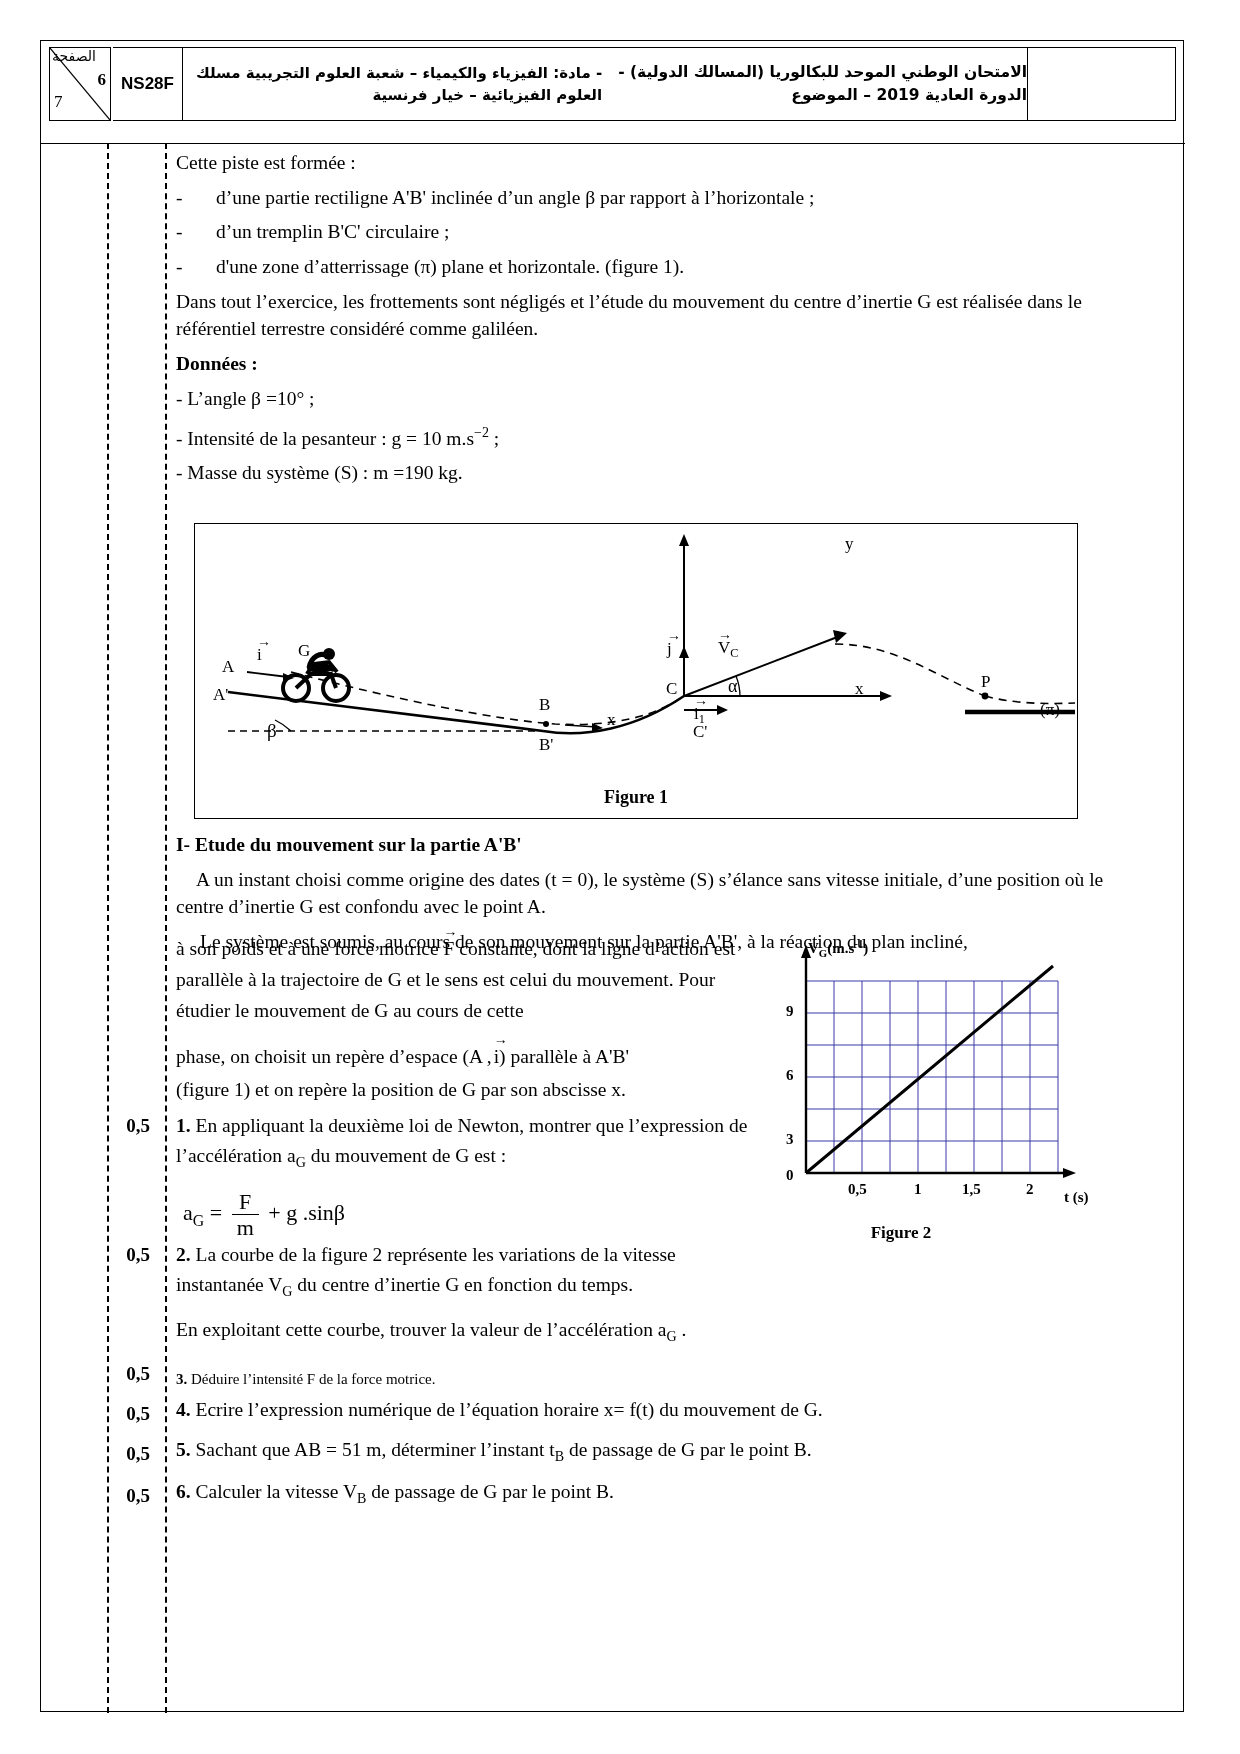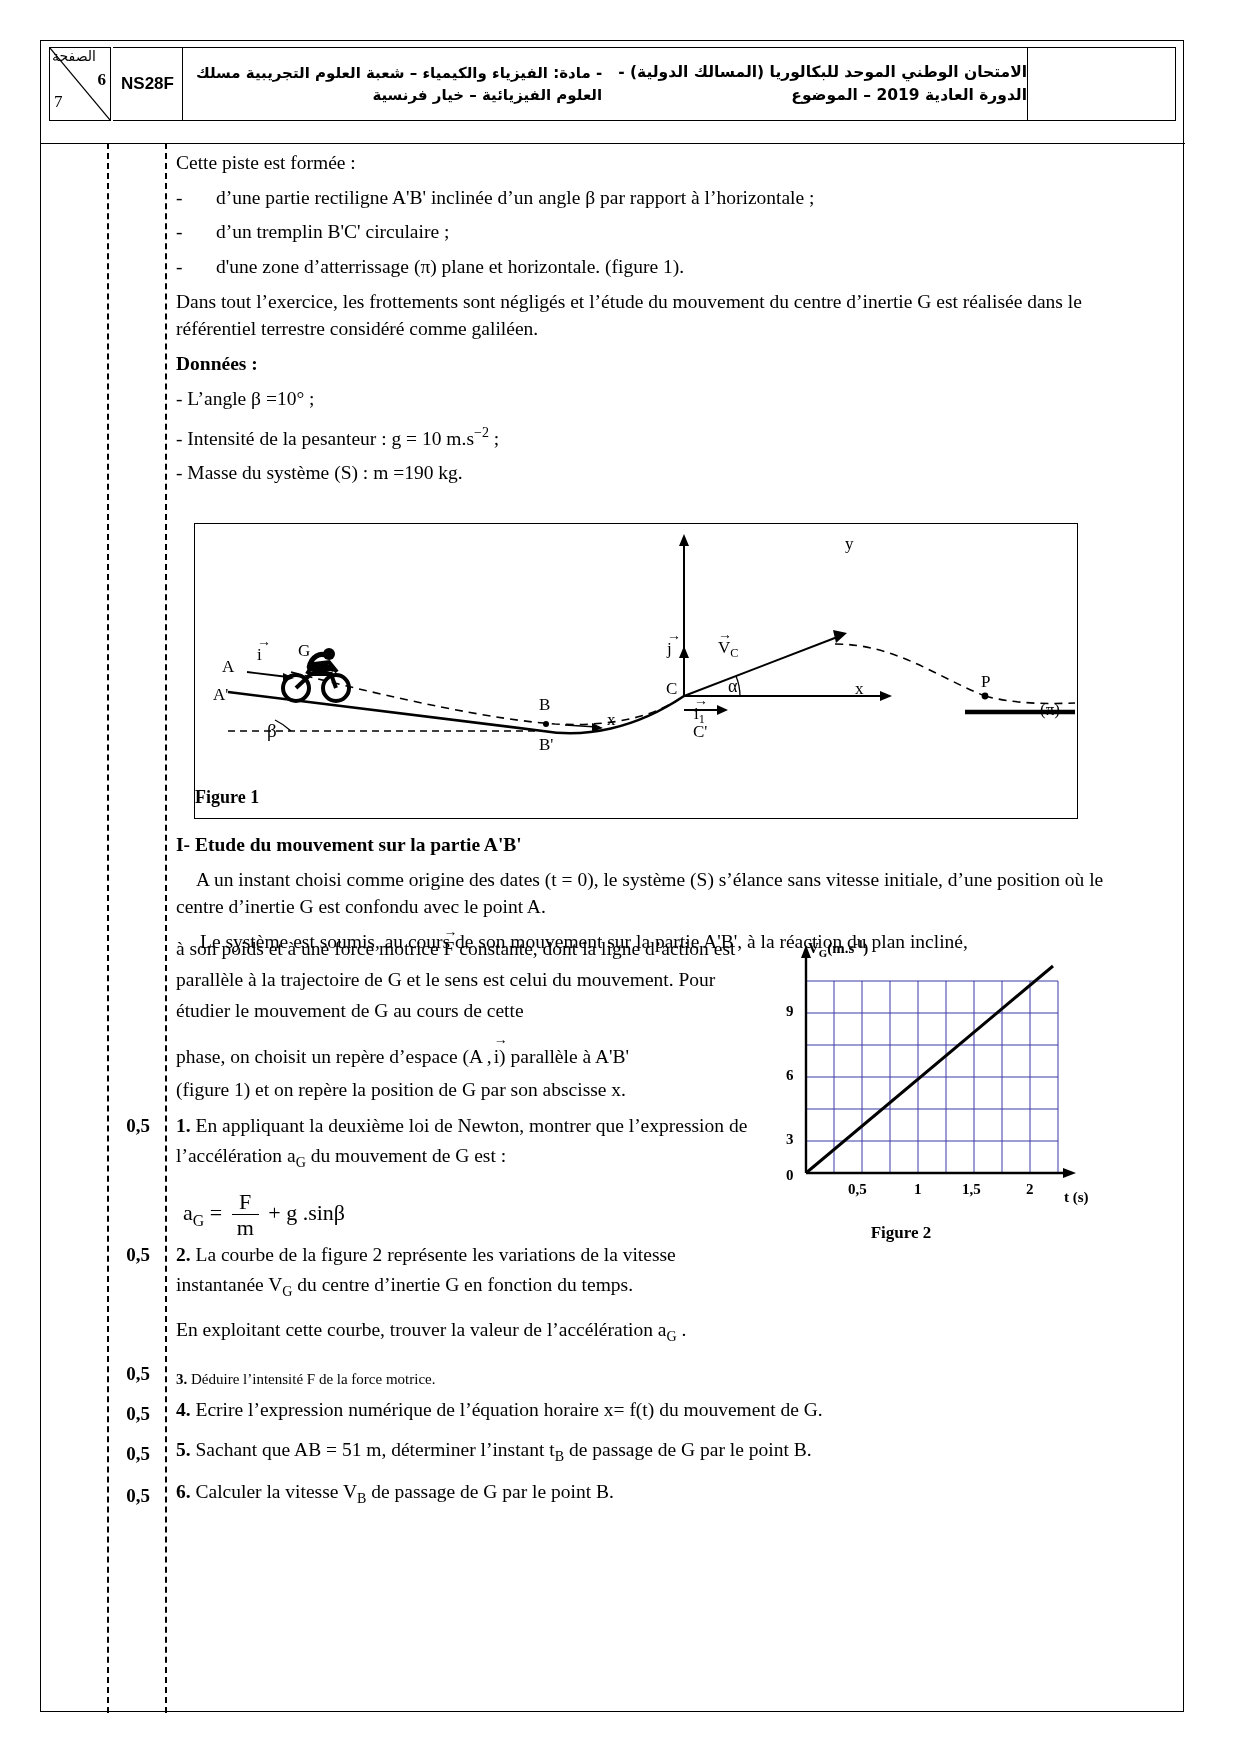--- a/index.html
+++ b/index.html
@@ -78,21 +78,21 @@
   .mark{
     position:absolute;left:72px;width:50px;text-align:center;
     font-weight:bold;font-size:19px;
   }
   
   .fig1{
     position:absolute;left:153px;top:482px;width:884px;height:296px;
     border:1px solid #000;box-sizing:border-box;background:#fff;
   }
   .fig1 .cap{
-    position:absolute;left:0;bottom:6px;width:100%;
+    position:absolute;left:0;bottom:6px;width:100%;text-align:center;
     font-weight:bold;font-size:18px;font-family:"Liberation Serif",serif;
   }
   .fig1lbl{position:absolute;font-size:17px;font-family:"Liberation Serif",serif;}
   
   .fig2{
     position:absolute;left:745px;top:900px;width:310px;height:310px;
   }
   .fig2 .cap{
     position:absolute;left:0;top:282px;width:230px;text-align:center;
     font-weight:bold;font-size:17px;

